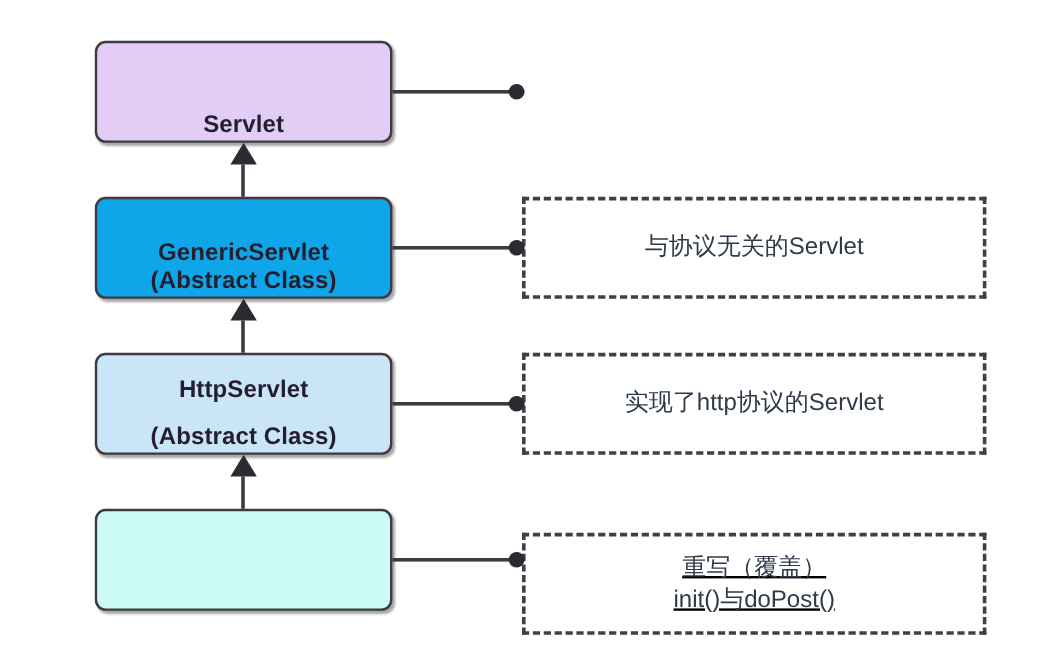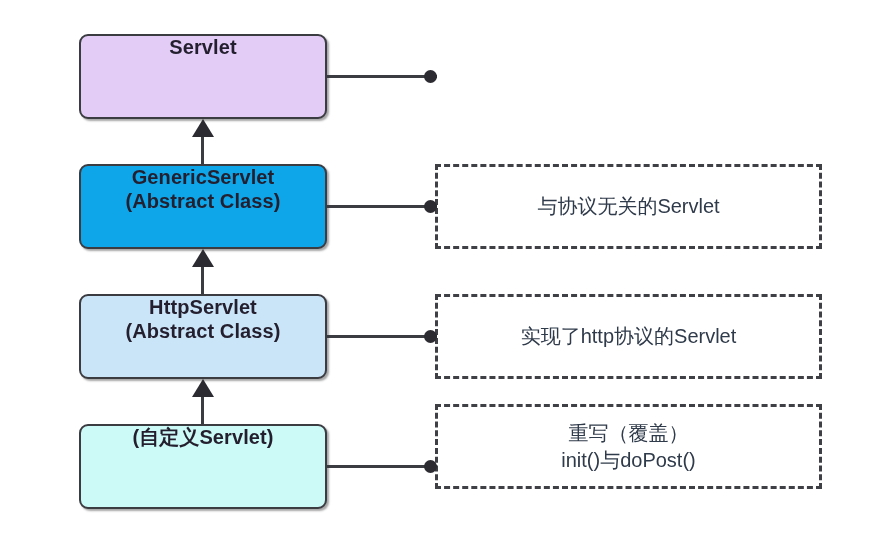--- a/index.html
+++ b/index.html
@@ -25,35 +25,35 @@
     left: 79px;
     width: 248px;
     height: 85px;
     box-sizing: border-box;
     border: 2px solid #3b3b42;
     border-radius: 9px;
     box-shadow: 2px 2px 2px rgba(60,60,60,0.45);
     display: flex;
     flex-direction: column;
     align-items: center;
-    justify-content: flex-start;
+    justify-content: flex-end;
     line-height: 1.18;
   }
   .class-box .line1,
   .class-box .line2 {
     font-size: 20px;
     font-weight: bold;
     color: #241f2e;
     letter-spacing: 0.1px;
     white-space: nowrap;
   }
 
   .row-1 { top: 34px; background: #e3cdf7; }
   .row-2 { top: 164px; background: #0ea5e9; }
-  .row-3 { top: 294px; background: #cbe5f8; }
+  .row-3 { top: 294px; background: #cbe5f8; gap: 16px; }
   .row-4 { top: 424px; background: #ccfaf6; }
 
   
   .note-box {
     position: absolute;
     left: 435px;
     width: 387px;
     height: 85px;
     box-sizing: border-box;
     border: 3px dashed #3f3f46;
@@ -115,33 +115,32 @@
     <div class="line1">GenericServlet</div>
     <div class="line2">(Abstract Class)</div>
   </div>
 
   <div class="class-box row-3">
     <div class="line1">HttpServlet</div>
     <div class="line2">(Abstract Class)</div>
   </div>
 
   <div class="class-box row-4">
-    <div class="line2">(自定义Servlet)</div>
   </div>
 
 
   <div class="note-box" style="top:294px;">
     <div class="nline">实现了http协议的Servlet</div>
   </div>
 
   <div class="note-box" style="top:164px;">
     <div class="nline">与协议无关的Servlet</div>
   </div>
 
-  <div class="note-box" style="top:404px;">
+  <div class="note-box" style="top:444px;text-decoration:underline;">
     <div class="nline">重写（覆盖）</div>
     <div class="nline">init()与doPost()</div>
   </div>
 
   <div class="note-link" style="top:75px;"></div>
   <div class="note-dot" style="left:424px; top:70px;"></div>
 
   <div class="note-link" style="top:205px;"></div>
   <div class="note-dot" style="left:424px; top:200px;"></div>
 

